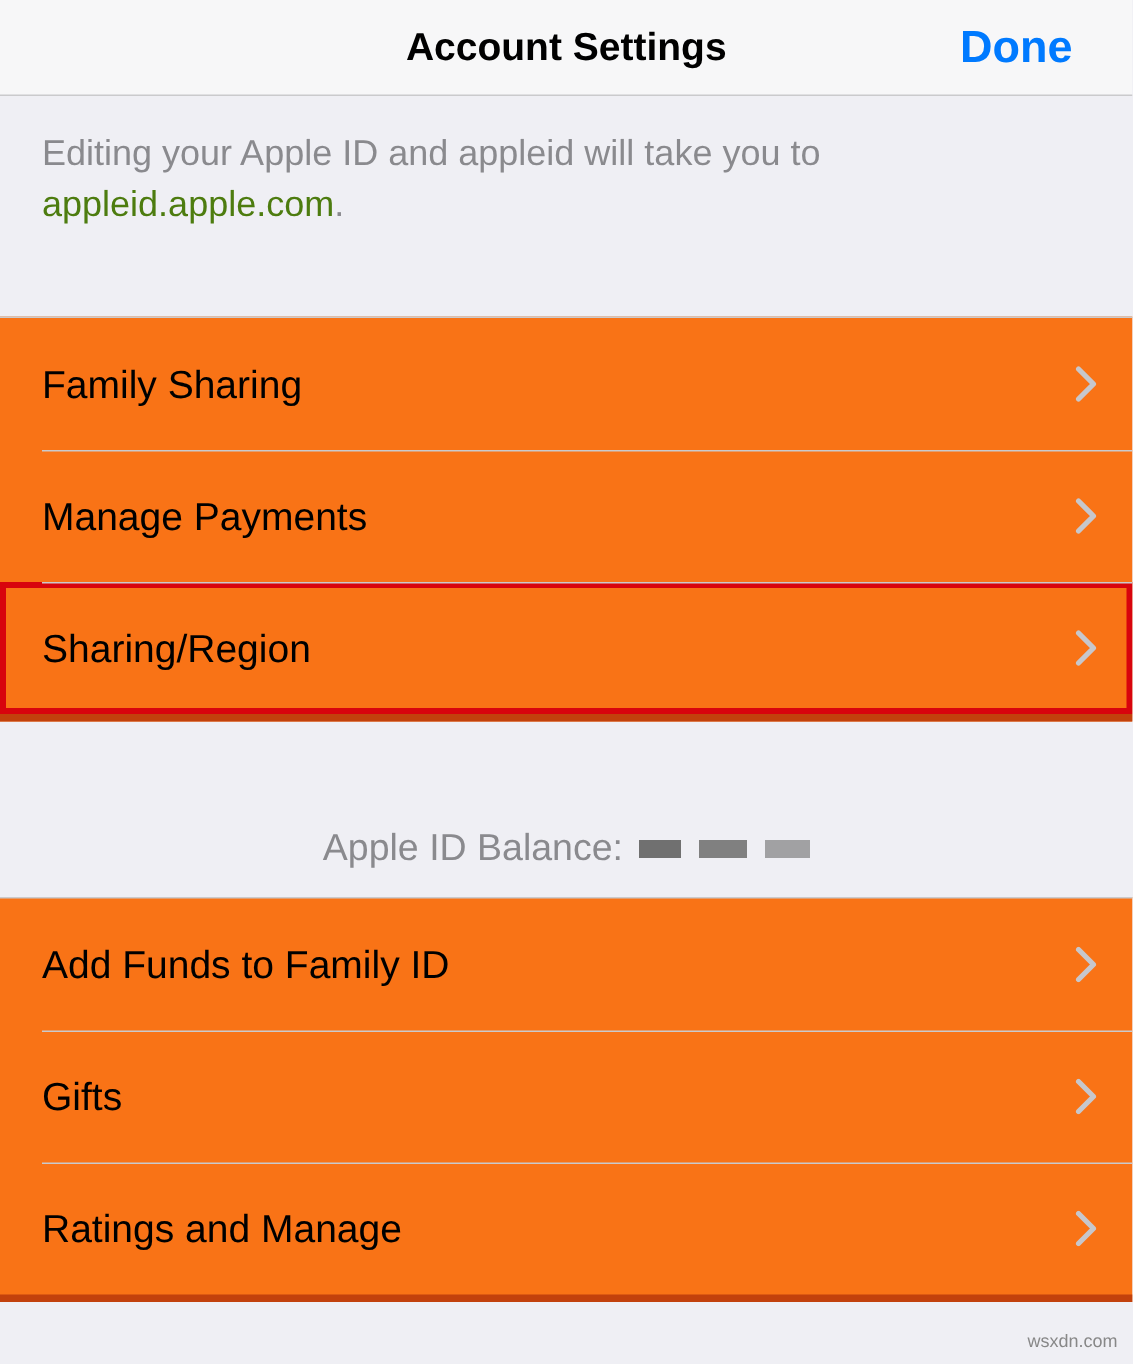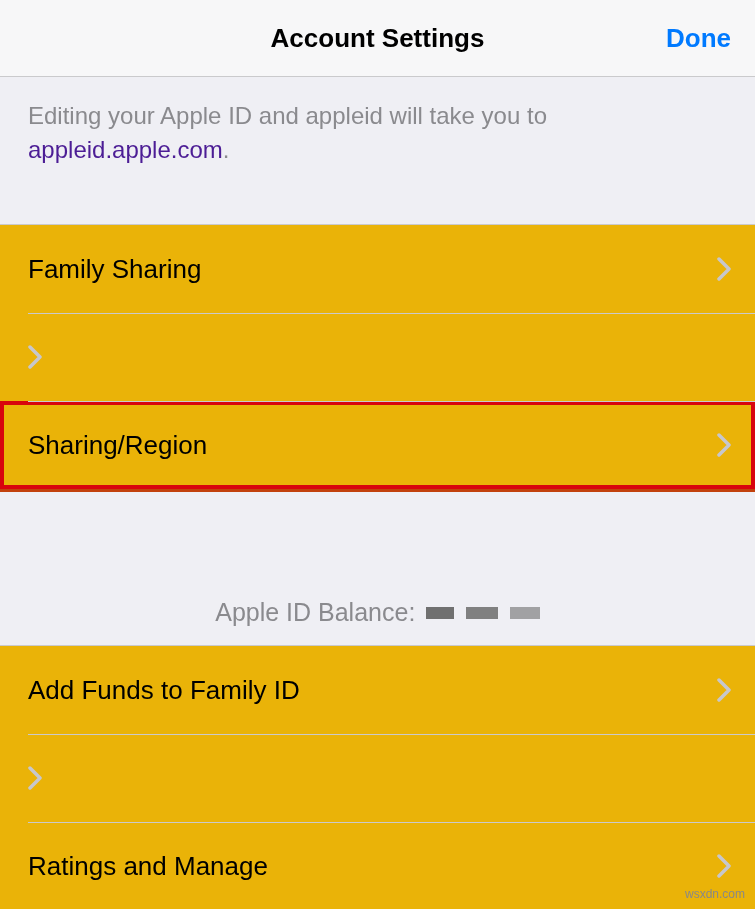--- a/index.html
+++ b/index.html
@@ -5,55 +5,55 @@
     * { margin: 0; padding: 0; box-sizing: border-box; }
     body {
       font-family: -apple-system, BlinkMacSystemFont, "Helvetica Neue", sans-serif;
       background: #efeff4;
       width: 755px;
       height: 909px;
       position: relative;
       color: #000;
     }
     .header {
-      height: 77px;
+      height: 64px;
       background: #f7f7f8;
       border-bottom: 1px solid #cacacc;
       display: flex;
       align-items: center;
       justify-content: center;
       position: relative;
     }
     .header-title {
       font-size: 26px;
       font-weight: 700;
       color: #000;
     }
     .done-btn {
       position: absolute;
-      right: 24px;
-      font-size: 26px;
+      right: 40px;
+      font-size: 30px;
       font-weight: 600;
       color: #007aff;
       cursor: pointer;
     }
     .info-text {
       padding: 22px 28px 18px 28px;
       font-size: 24px;
       color: #8a8a8e;
       line-height: 1.4;
     }
     .info-text .link {
-      color: #4c1d95;
+      color: #4d7c0f;
     }
     .spacer-small { height: 40px; }
     .group {
-      background: #eab308;
+      background: #f97316;
       border-top: 1px solid #cacacc;
-      border-bottom: 3px solid #c2410c;
+      border-bottom: 5px solid #c2410c;
     }
     .row {
       display: flex;
       align-items: center;
       min-height: 88px;
       padding: 0 24px 0 28px;
       cursor: pointer;
       position: relative;
     }
     .row + .row::before {
@@ -77,21 +77,21 @@
     }
     .chevron svg {
       display: block;
     }
     .highlighted {
       outline: 4px solid #d8040d;
       outline-offset: -4px;
       z-index: 2;
     }
     .balance-section {
-      padding-top: 106px;
+      padding-top: 70px;
       padding-bottom: 18px;
       text-align: center;
     }
     .balance-label {
       font-size: 25px;
       color: #8a8a8e;
       display: inline-block;
       vertical-align: middle;
     }
     .censored {
@@ -134,20 +134,21 @@
 <div class="group">
   <div class="row">
     <div class="row-label">Family Sharing</div>
     <span class="chevron">
       <svg viewBox="0 0 14 24" width="14" height="24">
           <path d="M2 2 L12 12 L2 22" fill="none" stroke="#c7c7cc" stroke-width="3.5" stroke-linecap="round" stroke-linejoin="round"></path>
         </svg>
     </span>
   </div>
   <div class="row">
+    <div class="row-label">Manage Payments</div>
     <span class="chevron">
       <svg viewBox="0 0 14 24" width="14" height="24">
           <path d="M2 2 L12 12 L2 22" fill="none" stroke="#c7c7cc" stroke-width="3.5" stroke-linecap="round" stroke-linejoin="round"></path>
         </svg>
     </span>
   </div>
   <div class="row highlighted">
     <div class="row-label">Sharing/Region</div>
     <span class="chevron">
       <svg viewBox="0 0 14 24" width="14" height="24">
@@ -169,20 +170,21 @@
 <div class="group">
   <div class="row">
     <div class="row-label">Add Funds to Family ID</div>
     <span class="chevron">
       <svg viewBox="0 0 14 24" width="14" height="24">
           <path d="M2 2 L12 12 L2 22" fill="none" stroke="#c7c7cc" stroke-width="3.5" stroke-linecap="round" stroke-linejoin="round"></path>
         </svg>
     </span>
   </div>
   <div class="row">
+    <div class="row-label">Gifts</div>
     <span class="chevron">
       <svg viewBox="0 0 14 24" width="14" height="24">
           <path d="M2 2 L12 12 L2 22" fill="none" stroke="#c7c7cc" stroke-width="3.5" stroke-linecap="round" stroke-linejoin="round"></path>
         </svg>
     </span>
   </div>
   <div class="row">
     <div class="row-label">Ratings and Manage</div>
     <span class="chevron">
       <svg viewBox="0 0 14 24" width="14" height="24">

